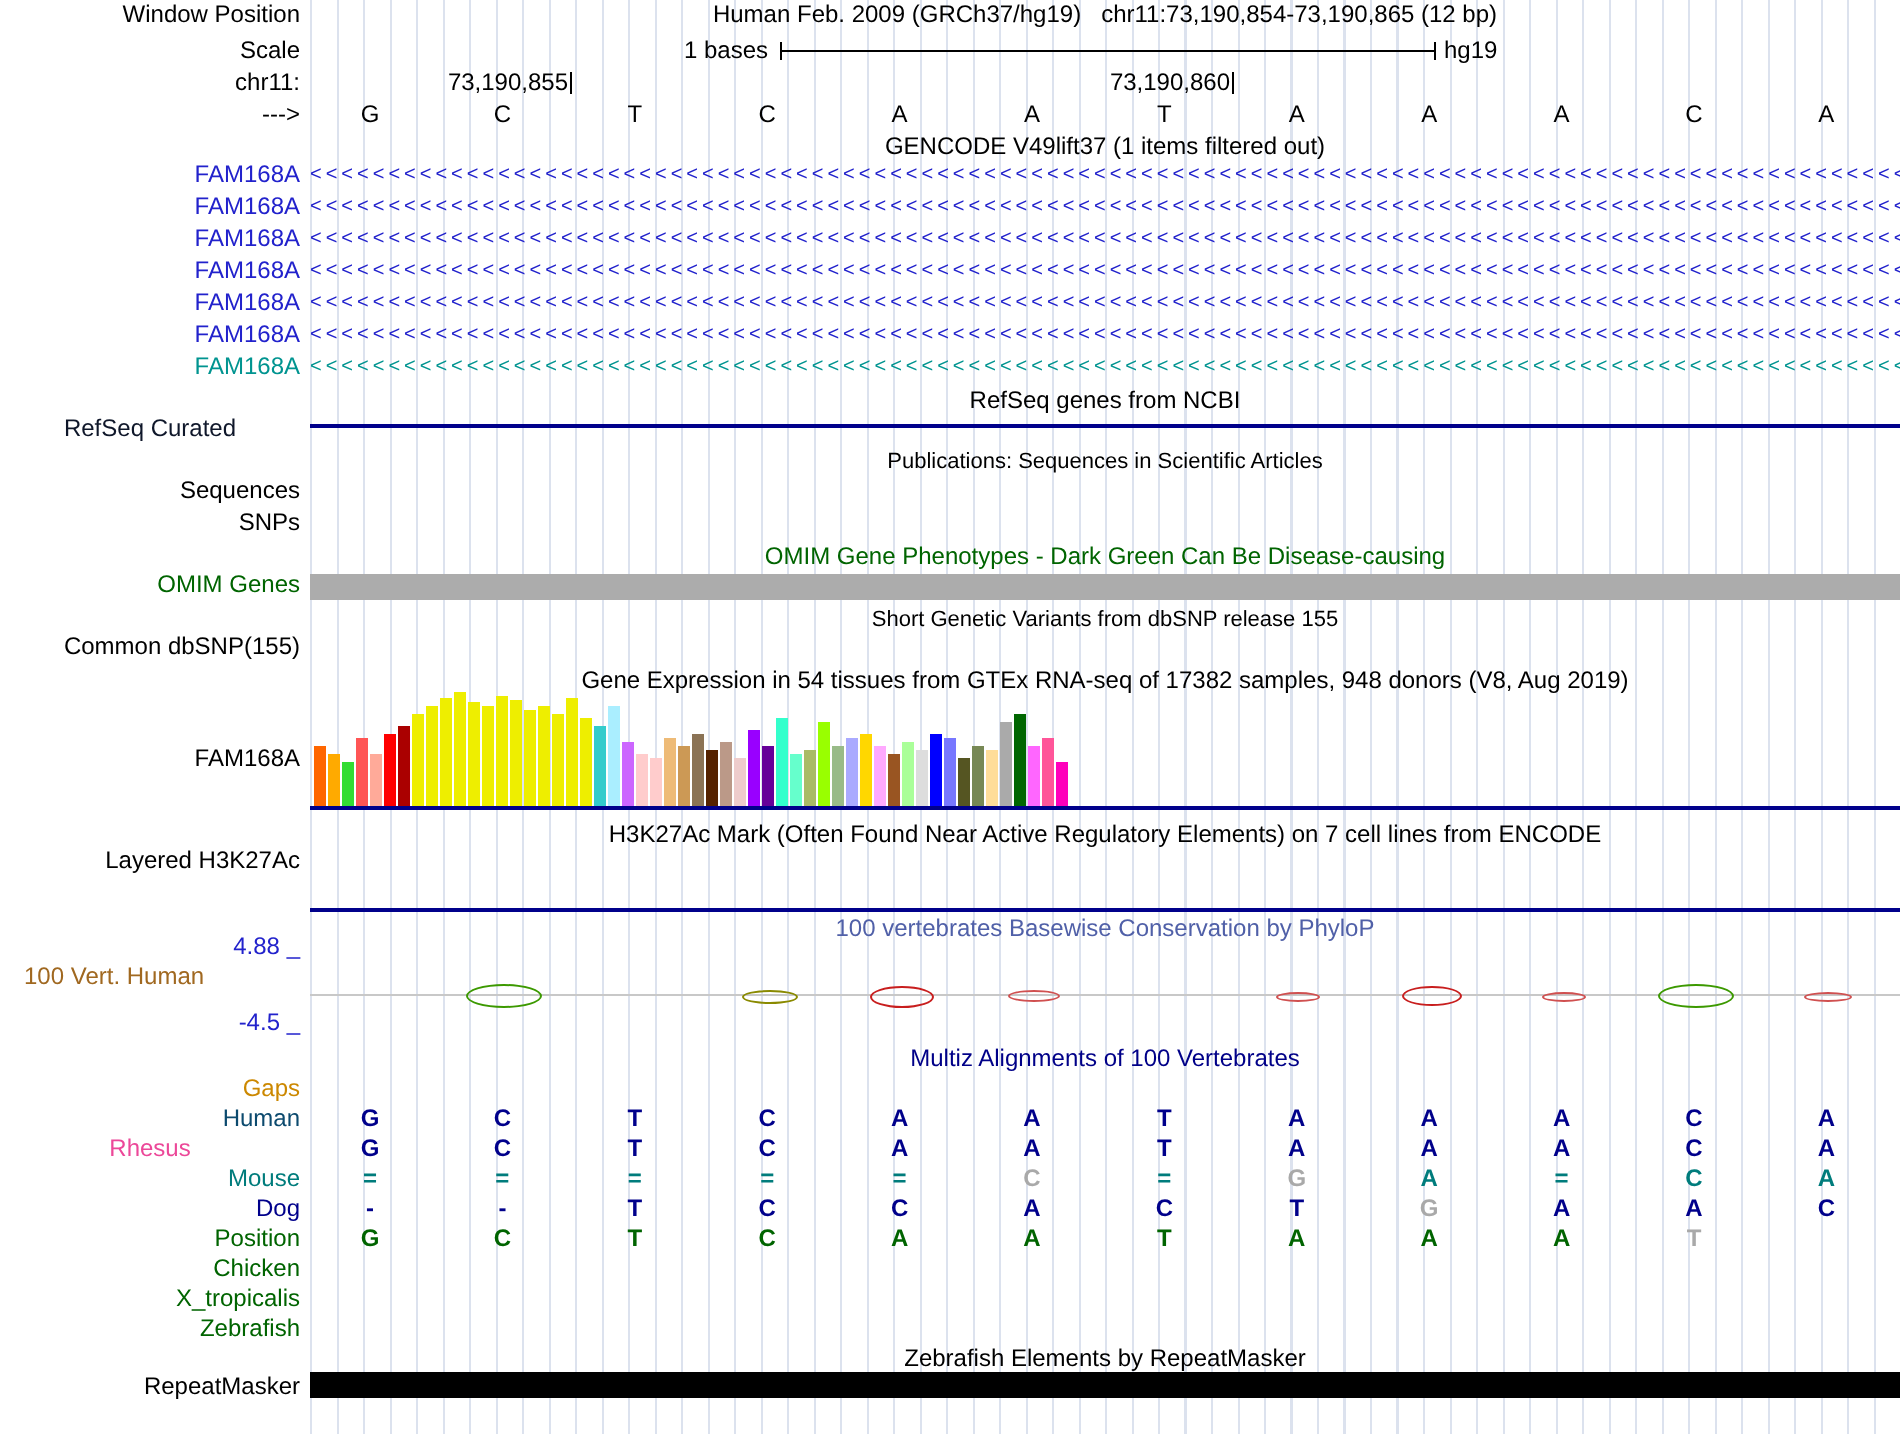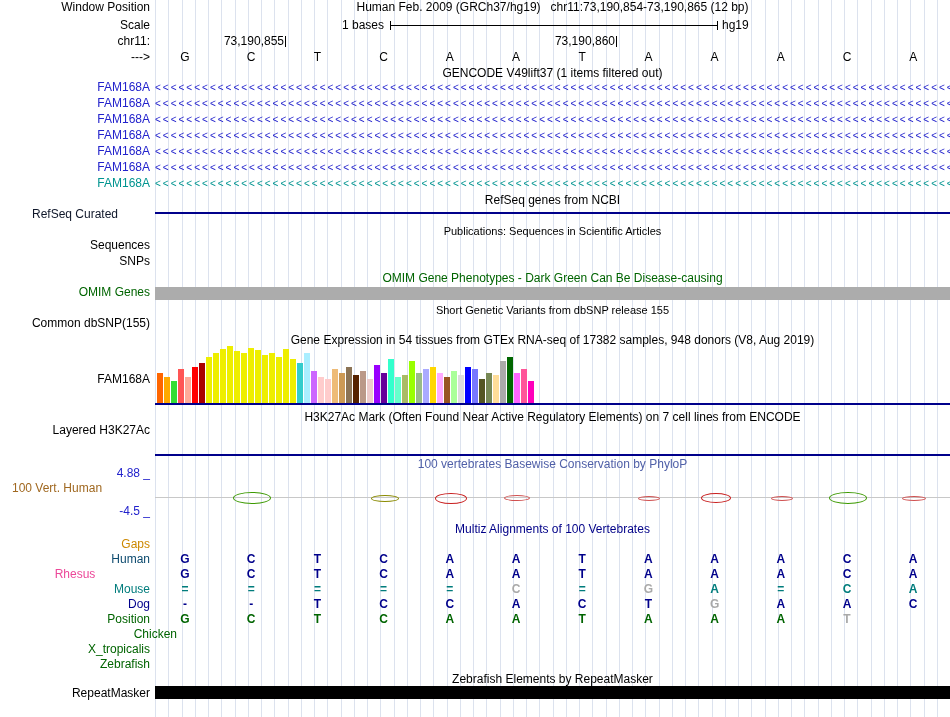--- a/index.html
+++ b/index.html
@@ -240,20 +240,20 @@
     <div class="acell" style="left: 251.2px; top: 613px; color: rgb(0, 100, 0);">C</div>
     <div class="acell" style="left: 317.4px; top: 613px; color: rgb(0, 100, 0);">T</div>
     <div class="acell" style="left: 383.6px; top: 613px; color: rgb(0, 100, 0);">C</div>
     <div class="acell" style="left: 449.8px; top: 613px; color: rgb(0, 100, 0);">A</div>
     <div class="acell" style="left: 516px; top: 613px; color: rgb(0, 100, 0);">A</div>
     <div class="acell" style="left: 582.2px; top: 613px; color: rgb(0, 100, 0);">T</div>
     <div class="acell" style="left: 648.4px; top: 613px; color: rgb(0, 100, 0);">A</div>
     <div class="acell" style="left: 714.6px; top: 613px; color: rgb(0, 100, 0);">A</div>
     <div class="acell" style="left: 780.8px; top: 613px; color: rgb(0, 100, 0);">A</div>
     <div class="acell" style="left: 847px; top: 613px; color: rgb(169, 169, 169);">T</div>
-    <div class="lbl" style="top: 628px; color: rgb(0, 100, 0); padding-left: 27px;">Chicken</div>
+    <div class="lbl" style="top: 628px; color: rgb(0, 100, 0);">Chicken</div>
     <div class="lbl" style="top: 643px; color: rgb(0, 100, 0);">X_tropicalis</div>
     <div class="lbl" style="top: 658px; color: rgb(0, 100, 0);">Zebrafish</div>
   </div>
 
 <div class="title" style="top:673px">Zebrafish Elements by RepeatMasker</div>
 <div class="lbl" style="top:687px">RepeatMasker</div>
 <div class="hline" style="top:686px;height:13px;background:#000"></div>
 
 </body></html>

